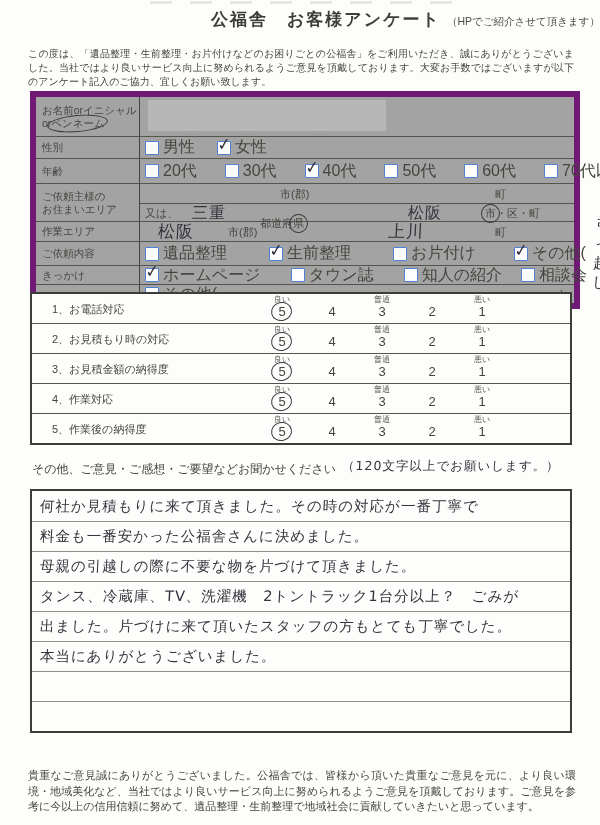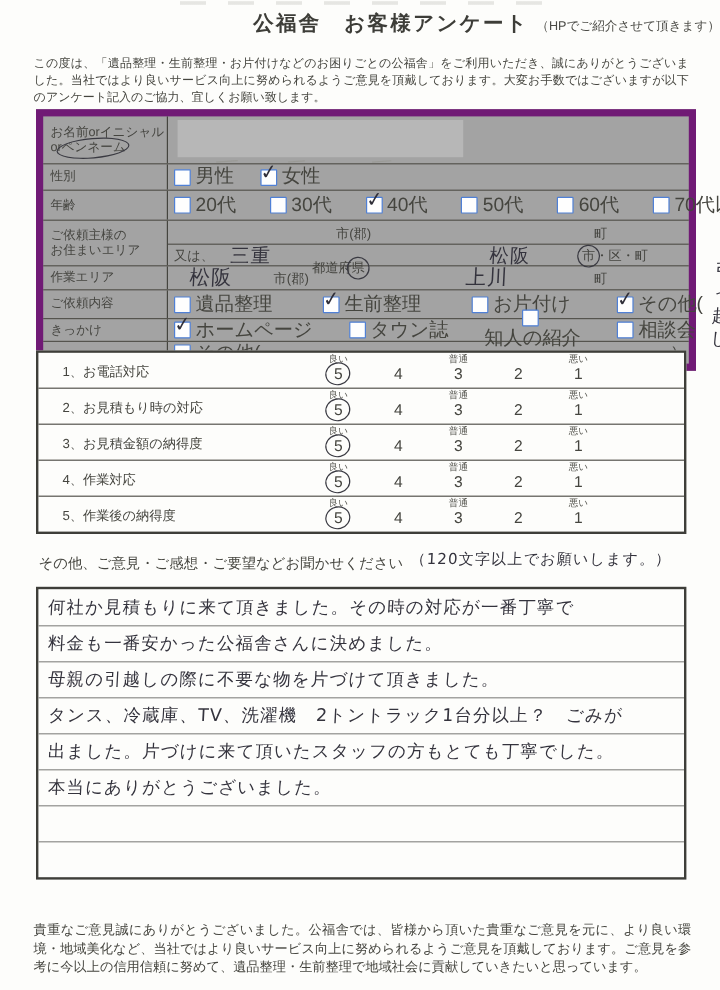--- a/index.html
+++ b/index.html
@@ -207,21 +207,21 @@
       <div class="flabel">きっかけ</div>
       <div class="fcontent">
         <span class="opt" style="margin-right:30px;">
             <span class="cb checked"></span>
             <span class="optlabel">ホームページ</span>
           </span>
         <span class="opt" style="margin-right:30px;">
             <span class="cb"></span>
             <span class="optlabel">タウン誌</span>
           </span>
-        <span class="opt" style="margin-right:30px;flex-direction:column;">
+        <span class="opt" style="margin-right:19px;">
             <span class="cb"></span>
             <span class="optlabel">知人の紹介</span>
           </span>
         <span class="opt">
             <span class="cb"></span>
             <span class="optlabel">相談会</span>
           </span>
       </div>
     </div>
     <div class="frow r-trig2">

